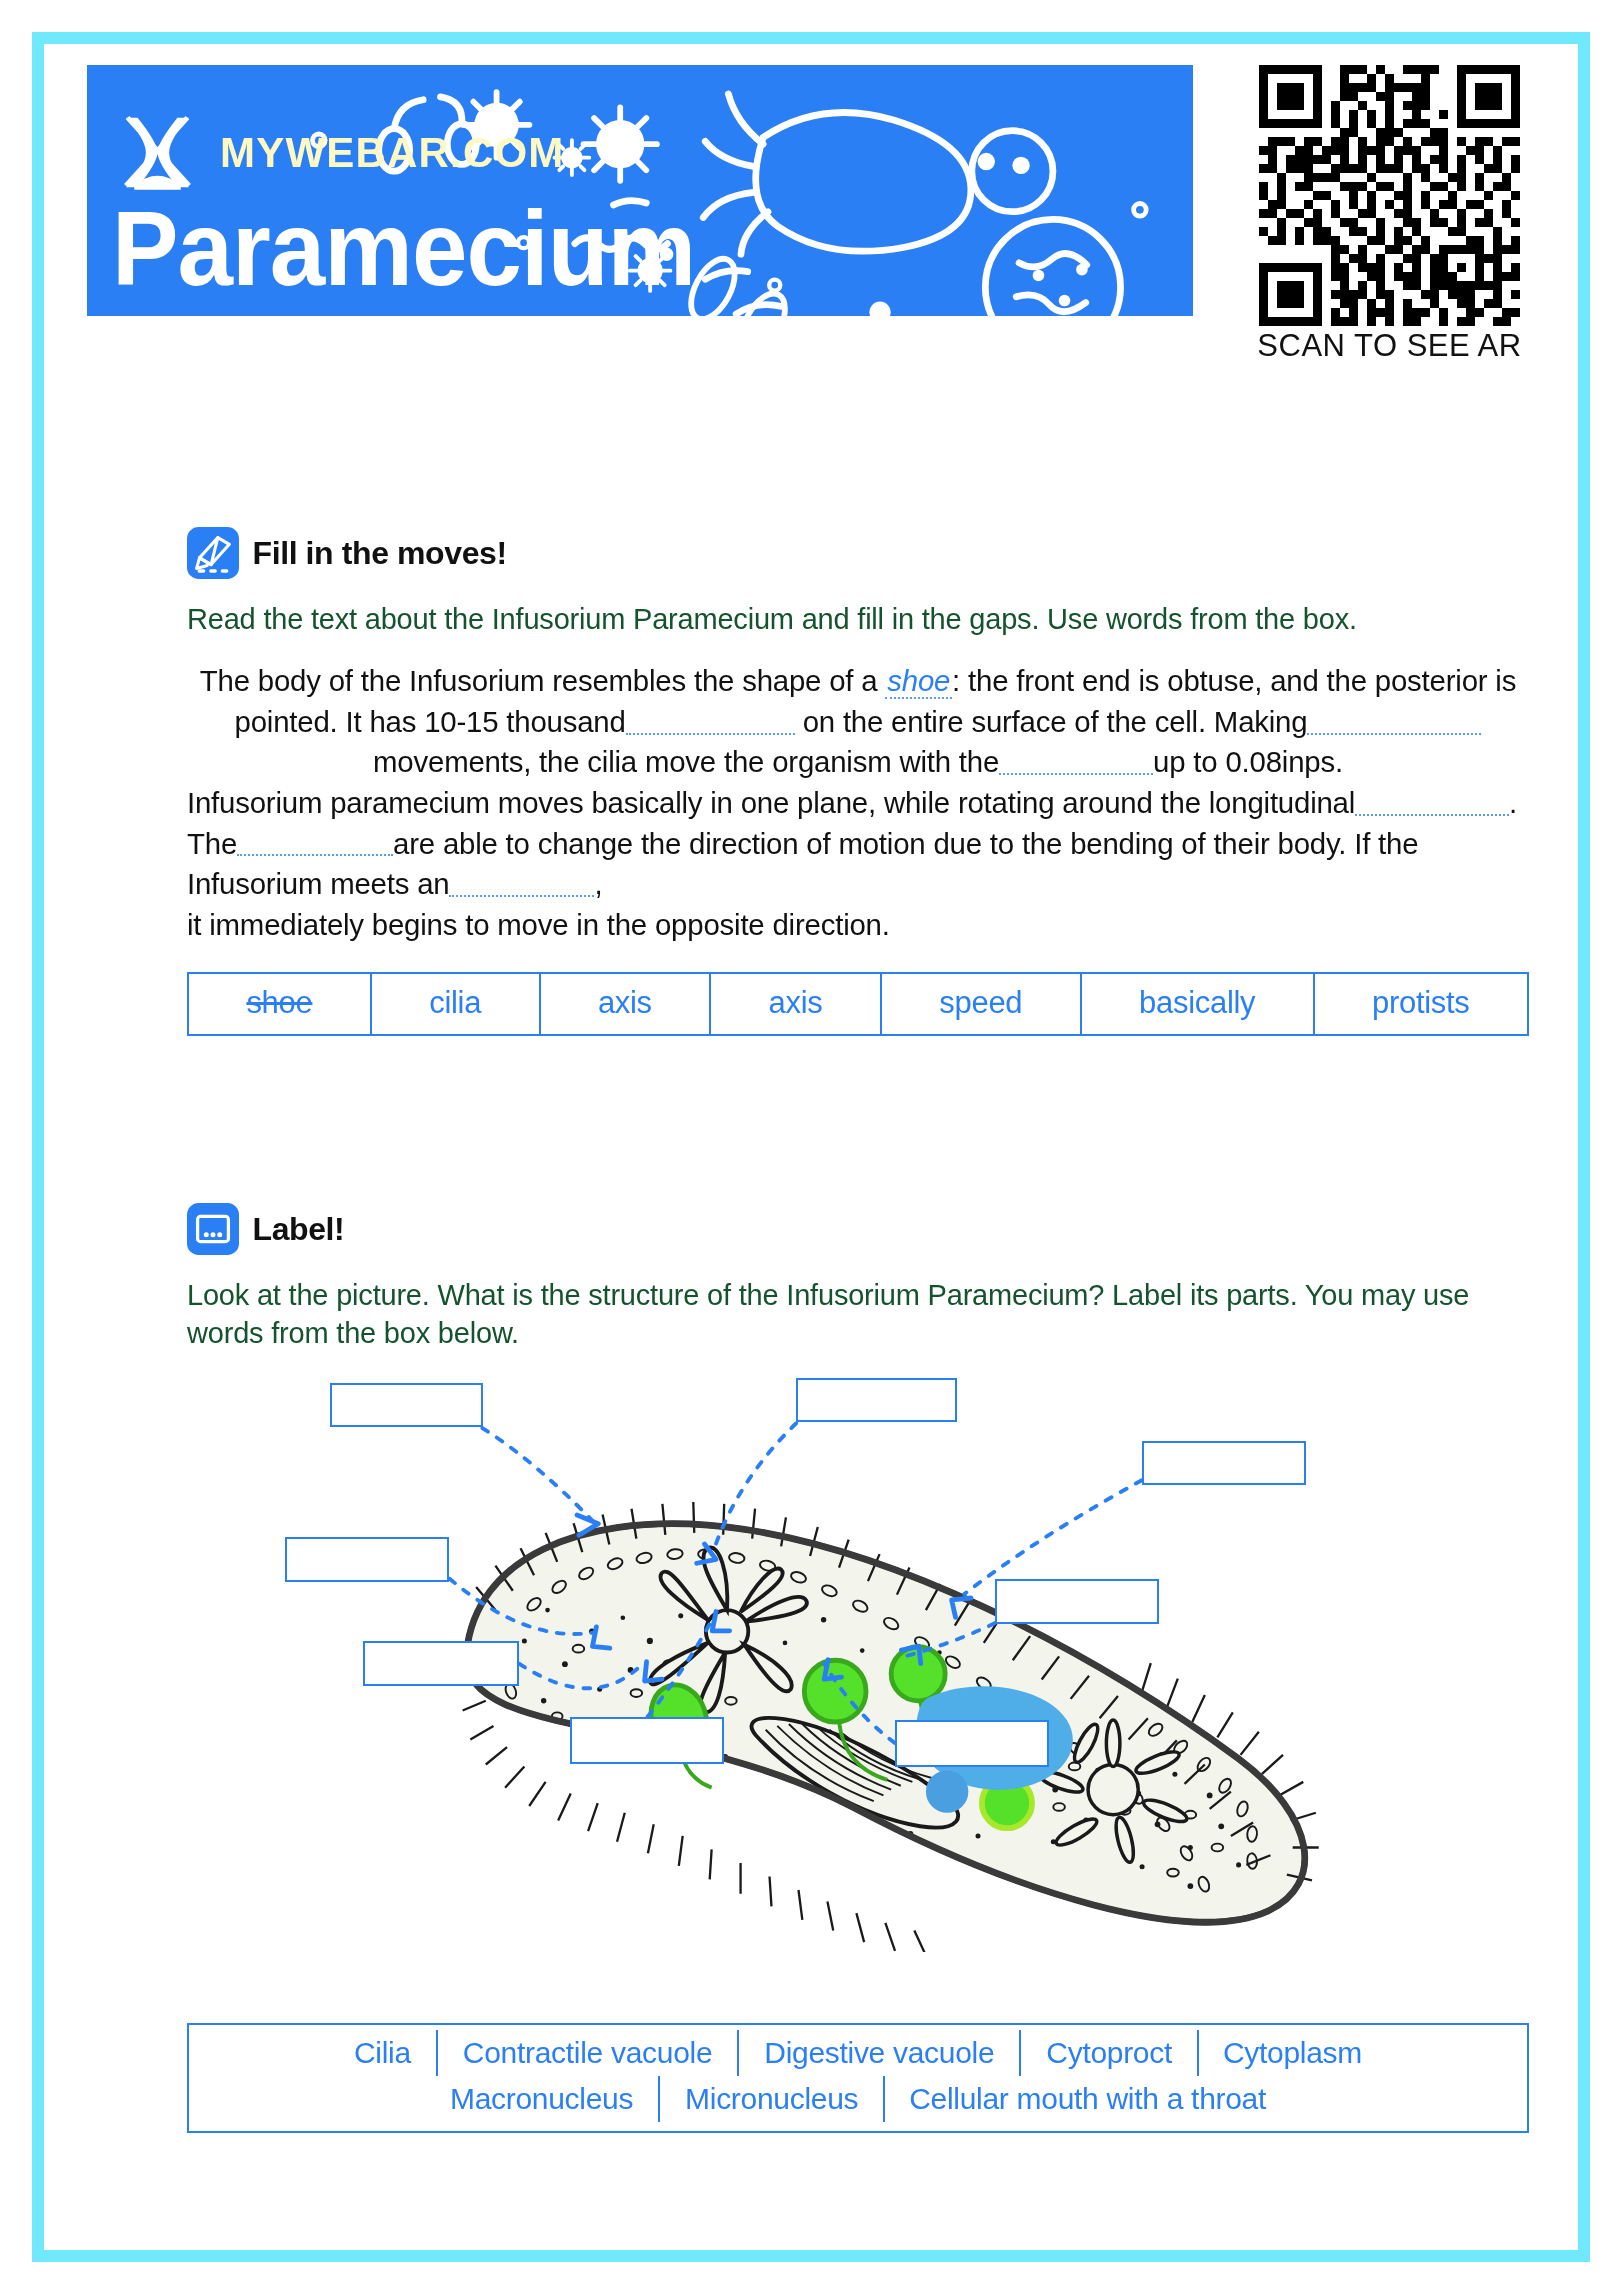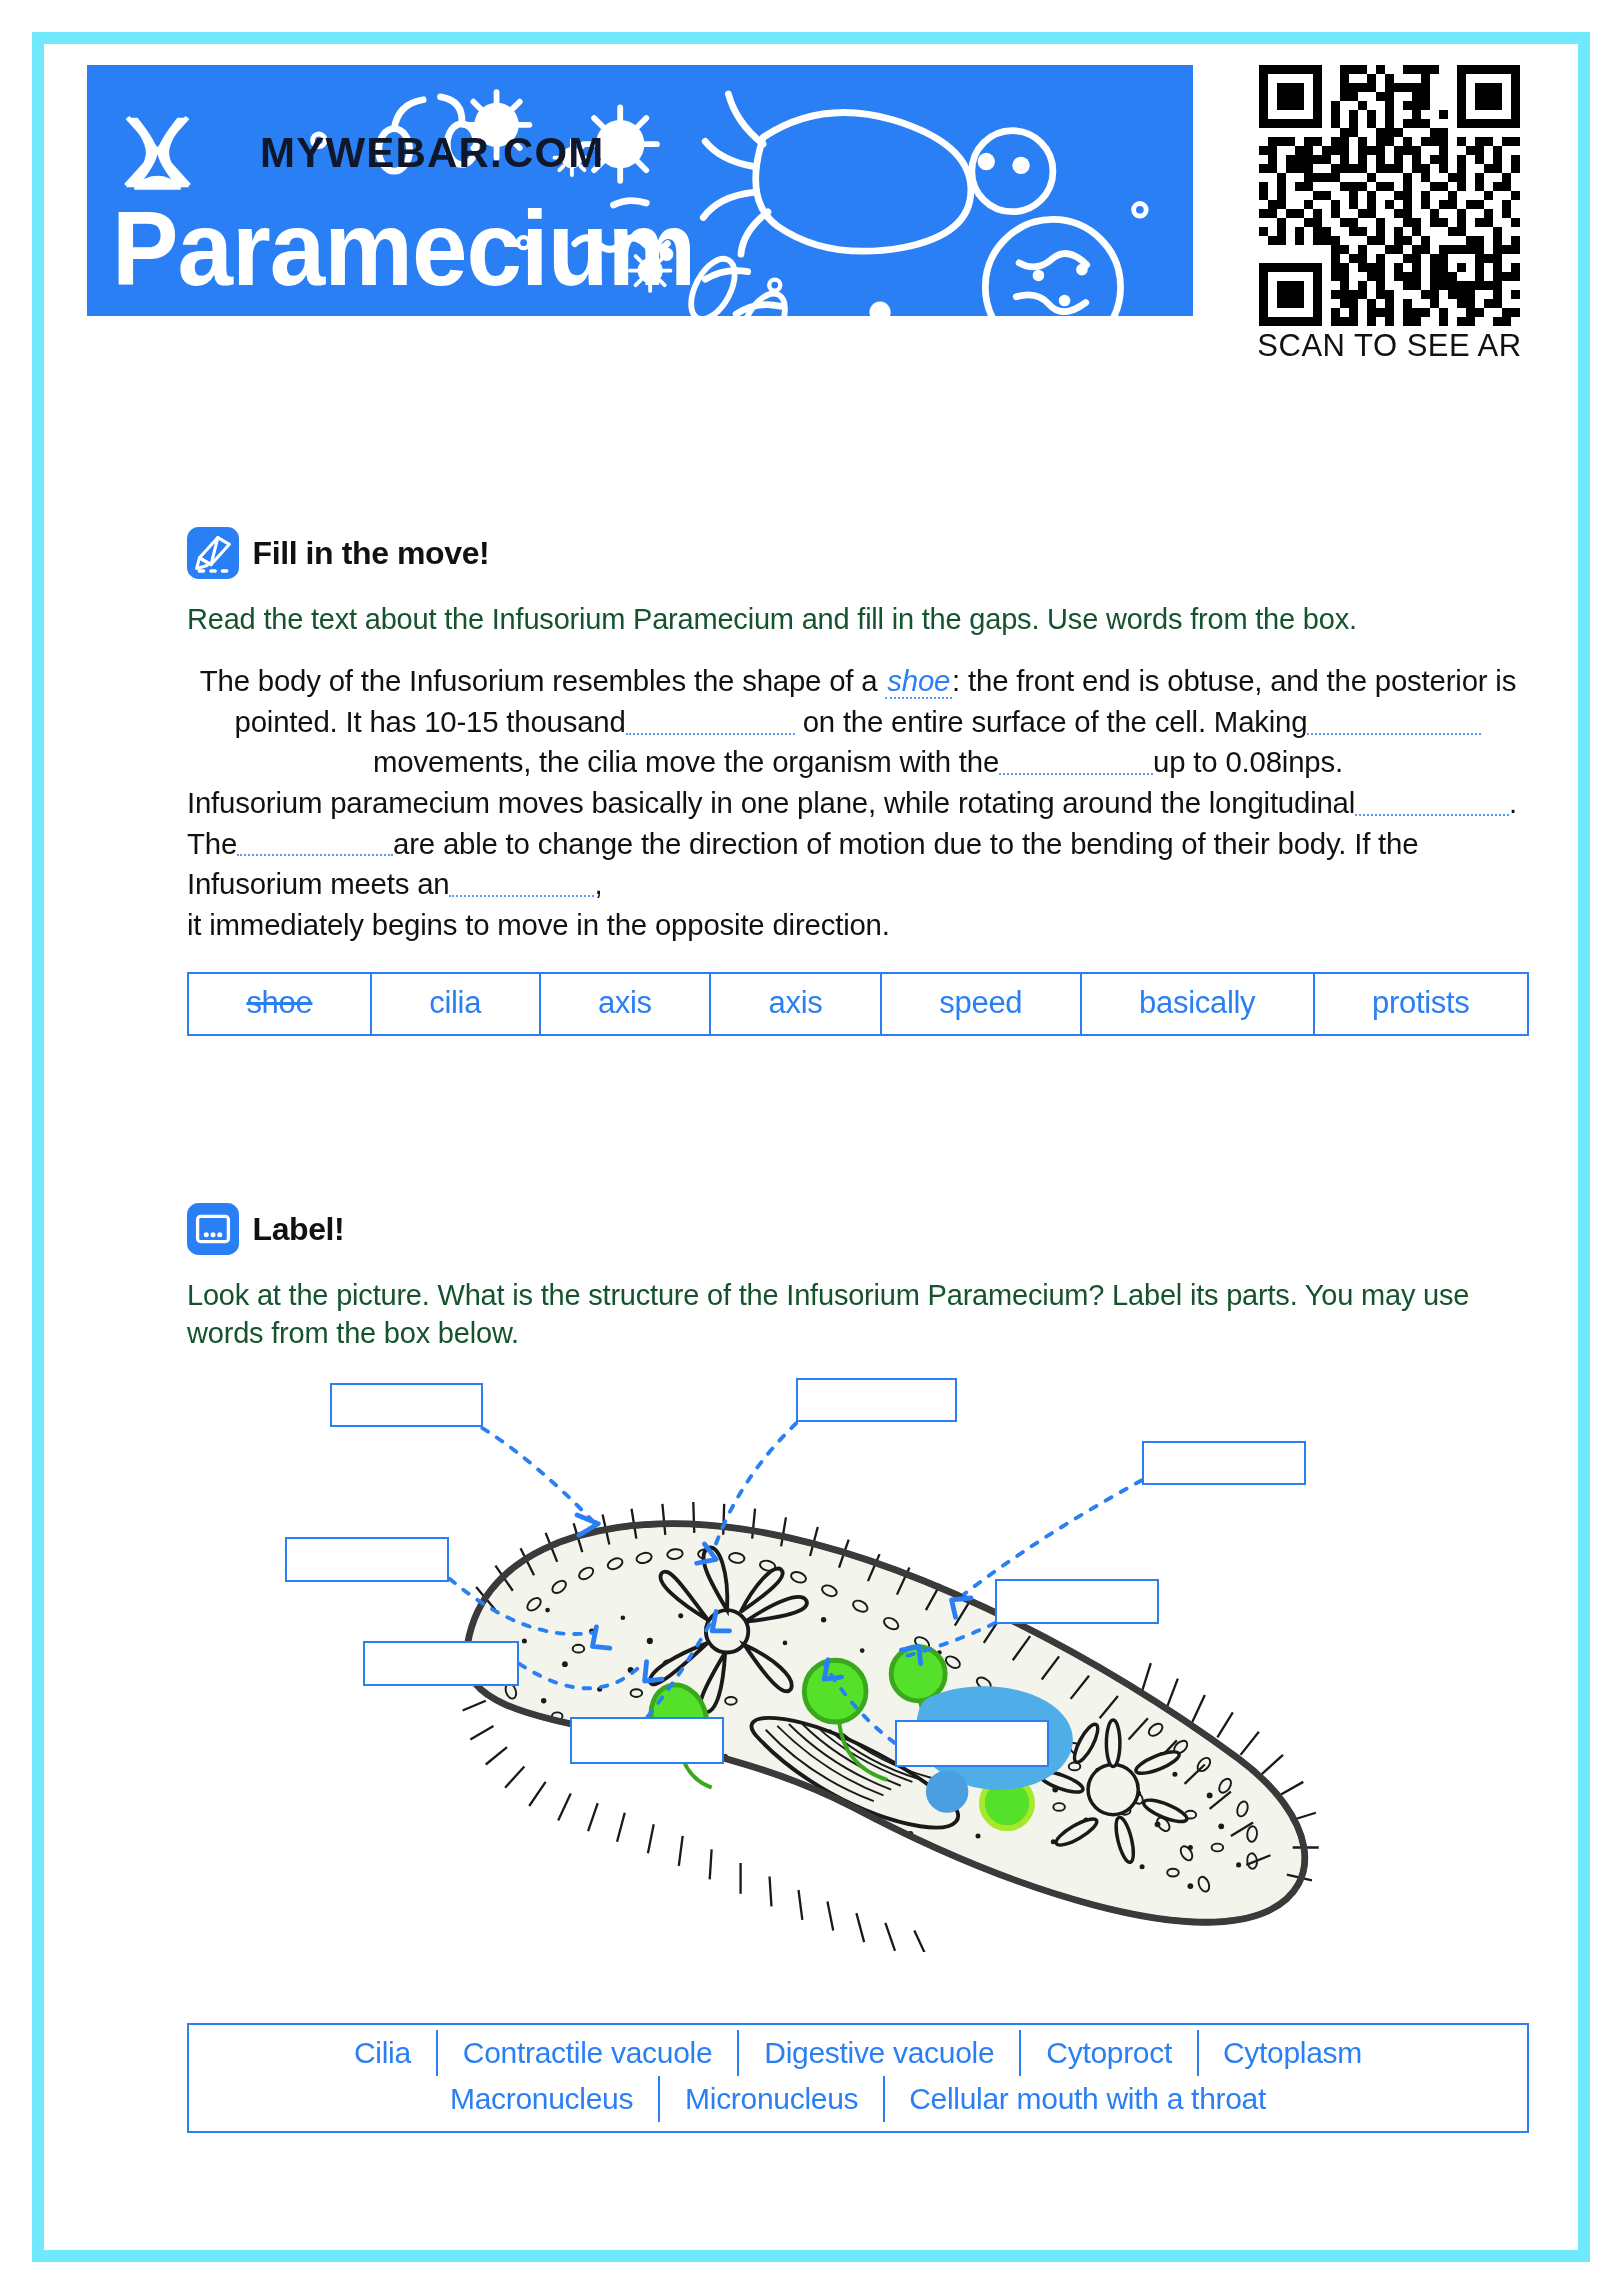--- a/index.html
+++ b/index.html
@@ -52,26 +52,25 @@
     top: 46px;
     display: flex;
     align-items: center;
     gap: 21px;
     z-index: 3;
   }
 
   .brand-logo { width: 83px; height: 83px; }
 
   .brand-name {
-    color: #0f172a;
+    color: #fef9c3;
     font-size: 42px;
     font-weight: 700;
     letter-spacing: 1.2px;
     font-family: "Liberation Sans", sans-serif;
-    margin-left: 40px;
   }
 
   .banner-title {
     position: absolute;
     left: 25px;
     top: 130px;
     color: #ffffff;
     font-size: 106px;
     font-weight: 700;
     line-height: 1;
@@ -553,21 +552,21 @@
             <path d="M32 11 L25 39"></path>
             <path d="M13 32 L10 43 L21 40"></path>
           </g>
           <g fill="#ffffff">
             <rect x="11" y="44" width="8" height="3.4" rx="1.7"></rect>
             <rect x="23" y="44" width="8" height="3.4" rx="1.7"></rect>
             <rect x="35" y="44" width="8" height="3.4" rx="1.7"></rect>
           </g>
         </svg>
       </div>
-      <div class="task-title">Fill in the move!</div>
+      <div class="task-title">Fill in the moves!</div>
     </div>
 
     <div class="instr" style="margin-top:21px; width:1255px;">Read the text about the Infusorium Paramecium and fill in the gaps. Use words from the box.</div>
 
     <div class="body-text" style="margin-top:23px;text-align:center;">
       <span>The body of the Infusorium resembles the shape of a </span><span class="answer">shoe</span><span>: the front end is obtuse, and the posterior is pointed. It has 10-15 thousand</span><span class="gap g1"></span> <span>on the entire surface of the cell. Making</span><span class="gap g2"></span><span>movements, the cilia move the organism with the</span><span class="gap g3"></span><span>up to 0.08inps.</span>
     </div>
 
     <div class="body-text">
       <span>Infusorium paramecium moves basically in one plane, while rotating around the longitudinal</span><span class="gap g4"></span><span>. The</span><span class="gap g5"></span><span>are able to change the direction of motion due to the bending of their body. If the Infusorium meets an</span><span class="gap g6"></span><span>,</span><br><span>it immediately begins to move in the opposite direction.</span>

